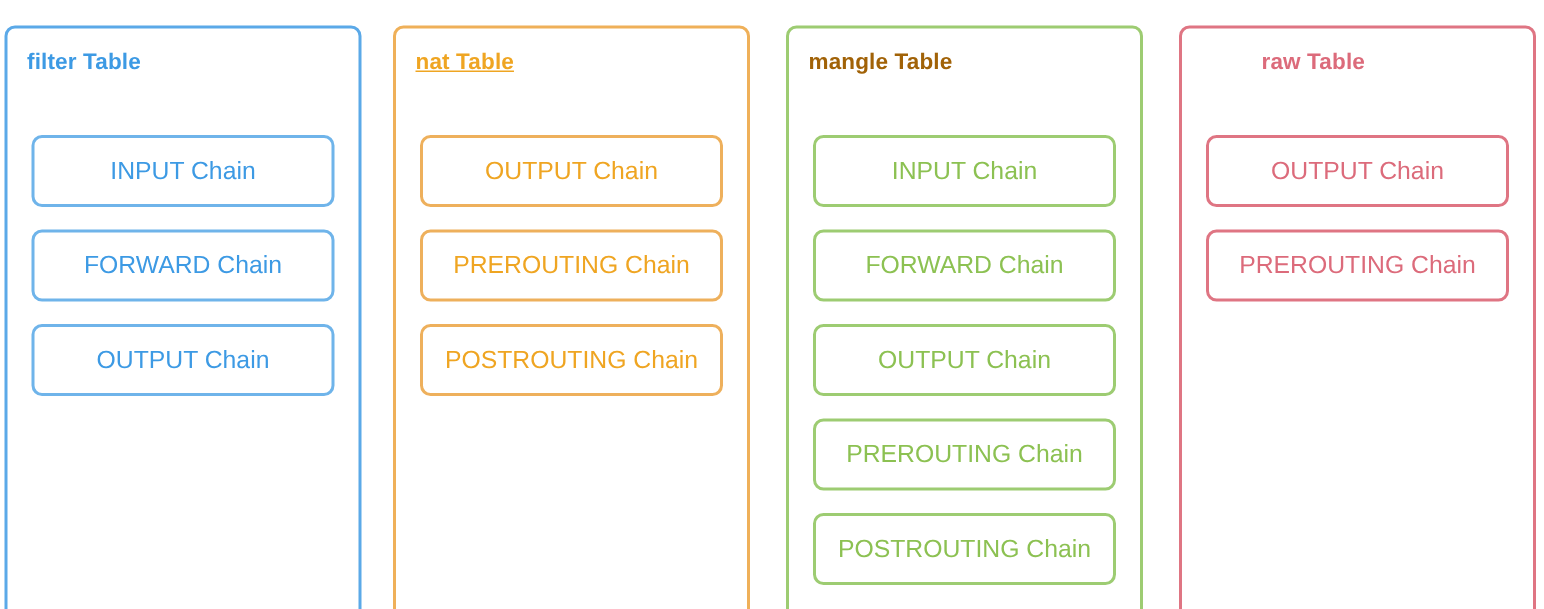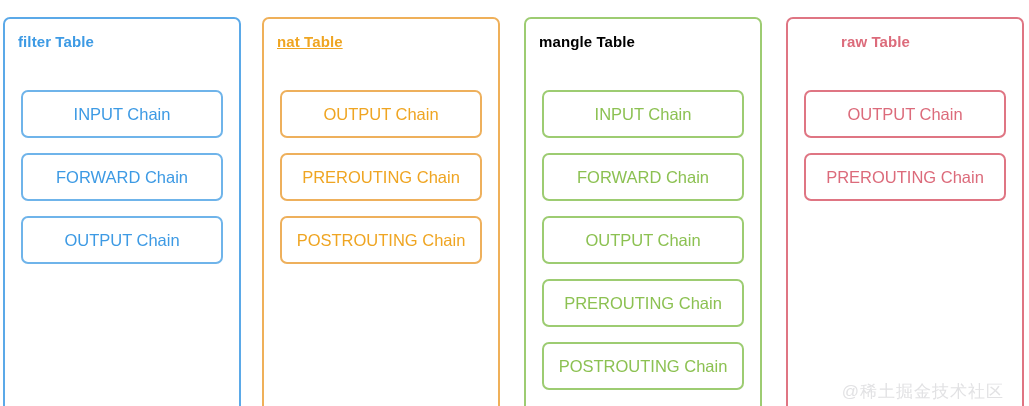--- a/index.html
+++ b/index.html
@@ -62,21 +62,21 @@
   
   #panel-filter { border-color: #5ba9e8; }
   #panel-filter .table-title { color: #3d9ae4; }
   #panel-filter .chain-box { border-color: #6fb4ea; color: #3d9ae4; }
   
   #panel-nat { border-color: #efb059; }
   #panel-nat .table-title { color: #efa522; text-decoration: underline; }
   #panel-nat .chain-box { border-color: #eeb05c; color: #efa522; }
   
   #panel-mangle { border-color: #9dcc72; }
-  #panel-mangle .table-title { color: #000000; }
+  #panel-mangle .table-title { color: #a16207; }
   #panel-mangle .chain-box { border-color: #9dcc72; color: #8cc152; }
   
   #panel-raw { border-color: #df7583; }
   #panel-raw .table-title { color: #dc6b7b; margin-left: 40px; }
   #panel-raw .chain-box { border-color: #df7583; color: #dc6b7b; }
 
   #panel-filter { left: 3px; }
   #panel-nat { left: 262px; }
   #panel-mangle { left: 524px; }
   #panel-raw { left: 786px; }
@@ -125,16 +125,15 @@
       <div class="chain-box">POSTROUTING Chain</div>
     </div>
   </div>
 
   <div class="table-panel" id="panel-raw">
     <div class="table-title">raw Table</div>
     <div class="chain-list">
       <div class="chain-box">OUTPUT Chain</div>
       <div class="chain-box">PREROUTING Chain</div>
     </div>
-    <div class="watermark">@稀土掘金技术社区</div>
   </div>
 
 </div>
 
 </body></html>

